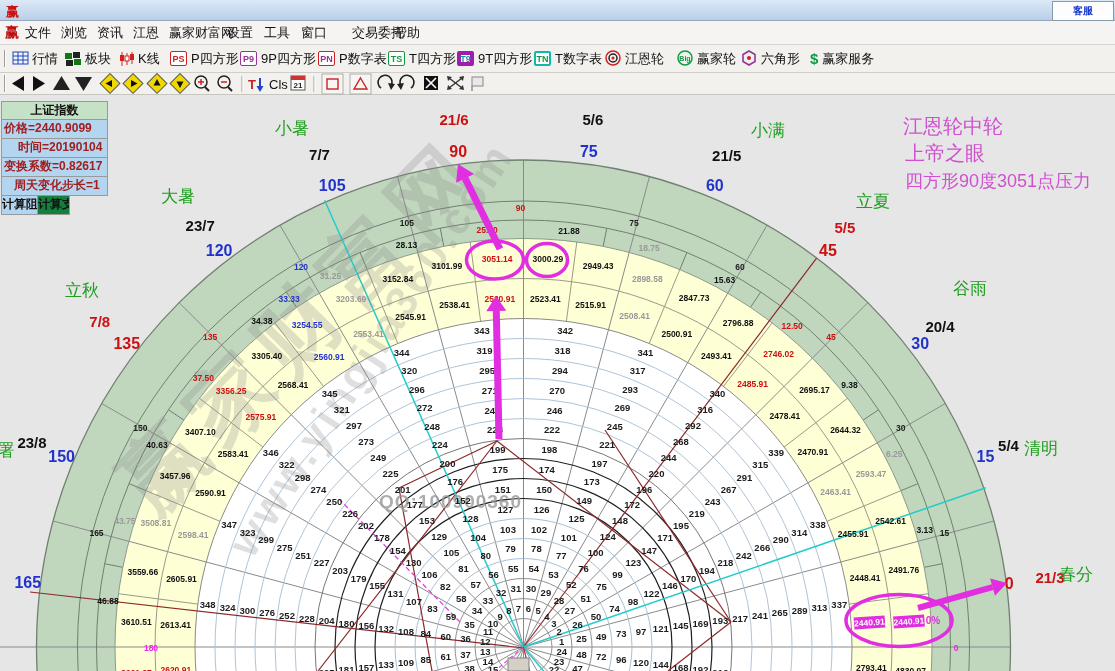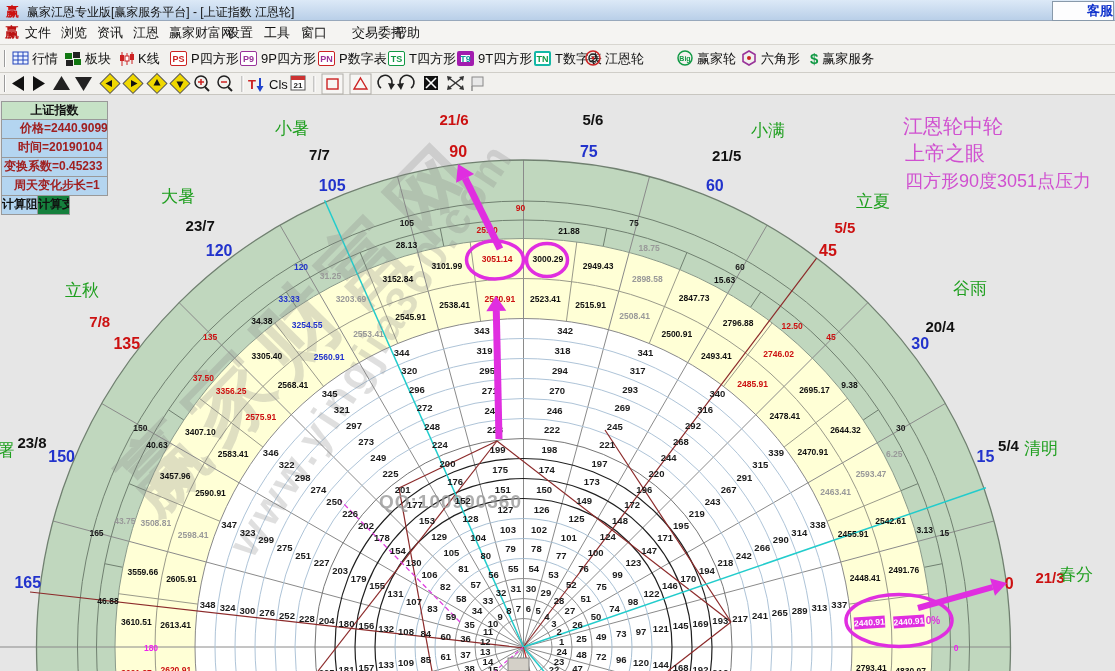--- a/index.html
+++ b/index.html
@@ -2,22 +2,21 @@
 <html><head><meta charset="utf-8"><style>
 *{margin:0;padding:0;box-sizing:border-box}
 body{width:1115px;height:671px;overflow:hidden;font-family:"Liberation Sans",sans-serif;background:#e6e6e6;position:relative}
 .tb{position:absolute;left:0;width:1115px;font-size:13px;color:#111}
 .it{position:absolute;top:0;height:100%;display:flex;align-items:center;white-space:nowrap}
 .sep{position:absolute;top:3px;width:2px;height:17px;border-left:1px solid #9b9b9b;border-right:1px solid #fff}
 .icobox{display:inline-flex;align-items:center;justify-content:center;font-weight:bold;font-size:9px;width:17px;height:15px;border-radius:2px;margin-right:4px;background:#fff}
 </style></head><body>
 <div style="position:absolute;left:0;top:0;width:1115px;height:21px;background:linear-gradient(#dce9f7,#b9cfe8);border-bottom:1px solid #98a8bc">
  <span style="position:absolute;left:6px;top:3px;color:#cc1111;font-weight:bold;font-size:13px">赢</span>
- <span style="position:absolute;left:27px;top:4px;font-size:12px;color:#111">赢家江恩专业版[赢家服务平台] - [上证指数 江恩轮]</span>
- <span style="position:absolute;right:1px;top:1px;width:62px;height:20px;background:#fdfdfe;border:1px solid #8899aa;text-align:right;font-size:13px;font-weight:bold;color:#1133cc;line-height:18px">客服</span>
+ <span style="position:absolute;right:1px;top:1px;width:62px;height:20px;background:#fdfdfe;border:1px solid #8899aa;text-align:center;font-size:10px;font-weight:bold;color:#1133cc;line-height:18px">客服</span>
 </div>
 <div class="tb" style="top:21px;height:24px;background:#f5f4f2;border-bottom:1px solid #d8d6d0">
  <span class="it" style="left:5px;color:#bb1111;font-weight:bold;font-size:14px">赢</span>
  <span class="it" style="left:25px">文件</span>
     <span class="it" style="left:61px">浏览</span>
     <span class="it" style="left:97px">资讯</span>
     <span class="it" style="left:133px">江恩</span>
     <span class="it" style="left:169px">赢家财富网</span>
     <span class="it" style="left:227px">设置</span>
     <span class="it" style="left:264px">工具</span>
@@ -47,21 +46,21 @@
         <rect x="6" y="5" width="4" height="5" fill="#fff" stroke="#cc2222"></rect>
         <line x1="13" y1="1" x2="13" y2="13" stroke="#cc2222"></line>
         <rect x="11" y="3" width="4" height="6" fill="#cc2222"></rect>
       </svg>K线</span>
  <span class="it" style="left:170px"><span class="icobox" style="border:1px solid #cc2222;color:#cc2222">PS</span>P四方形</span>
  <span class="it" style="left:240px"><span class="icobox" style="border:1px solid #993399;color:#993399">P9</span>9P四方形</span>
  <span class="it" style="left:318px"><span class="icobox" style="border:1px solid #cc2222;color:#993399">PN</span>P数字表</span>
  <span class="it" style="left:388px"><span class="icobox" style="border:1px solid #119944;color:#119944">TS</span>T四方形</span>
  <span class="it" style="left:457px"><span class="icobox" style="border:4px solid #a21caf;color:#119999">T9</span>9T四方形</span>
  <span class="it" style="left:534px"><span class="icobox" style="border:2px solid #14b8a6;color:#119944">TN</span>T数字表</span>
- <span class="it" style="left:585px"><svg width="17" height="17" style="margin-right:3px">
+ <span class="it" style="left:605px"><svg width="17" height="17" style="margin-right:3px">
         <circle cx="8" cy="8" r="7" fill="none" stroke="#cc2222" stroke-width="1.5"></circle>
         <circle cx="8" cy="8" r="4" fill="none" stroke="#222" stroke-width="1.5"></circle>
         <circle cx="8" cy="8" r="1.5" fill="#cc2222"></circle>
       </svg>江恩轮</span>
  <span class="it" style="left:677px"><svg width="17" height="17" style="margin-right:3px">
         <circle cx="8" cy="8" r="7" fill="none" stroke="#119944" stroke-width="1.5"></circle>
         <text x="8" y="11" font-size="7" text-anchor="middle" fill="#119944" font-weight="bold">Big</text>
       </svg>赢家轮</span>
  <span class="it" style="left:741px"><svg width="17" height="17" style="margin-right:3px">
         <polygon points="8,1 14,4.5 14,11.5 8,15 2,11.5 2,4.5" fill="none" stroke="#993399" stroke-width="1.6"></polygon>
@@ -587,20 +586,20 @@
 <polygon points="458.0,164.0 474.1,173.9 456.1,182.8" fill="#e02ee0"></polygon>
 <line x1="918.0" y1="608.0" x2="992.6" y2="587.1" stroke="#e02ee0" stroke-width="6"></line>
 <polygon points="1007.0,583.0 995.0,595.7 990.1,578.4" fill="#e02ee0"></polygon>
 <text x="903" y="133" font-size="20" fill="#d050d0">江恩轮中轮</text>
 <text x="905" y="160" font-size="20" fill="#d050d0">上帝之眼</text>
 <text x="905" y="187" font-size="18" fill="#d050d0">四方形90度3051点压力</text>
 <rect x="508" y="658" width="21" height="13" fill="#d4d0c8" stroke="#808080"></rect>
   </svg>
 <div style="position:absolute;left:1px;top:101px;width:107px;font-size:12px;font-weight:bold">
  <div style="height:19px;background:#c6e2c6;border:1px solid #999;text-align:center;line-height:17px;color:#111">上证指数</div>
- <div style="height:19px;background:#b4d5f0;border:1px solid #999;border-top:none;line-height:17px;color:#a02020;padding-left:18px;white-space:nowrap;overflow:hidden">价格=2440.9099</div>
+ <div style="height:19px;background:#b4d5f0;border:1px solid #999;border-top:none;line-height:17px;color:#a02020;padding-left:2px;white-space:nowrap;overflow:hidden">价格=2440.9099</div>
  <div style="height:19px;background:#b4d5f0;border:1px solid #999;border-top:none;line-height:17px;color:#a02020;padding-left:16px;white-space:nowrap;overflow:hidden">时间=20190104</div>
- <div style="height:19px;background:#b4d5f0;border:1px solid #999;border-top:none;line-height:17px;color:#a02020;padding-left:2px;white-space:nowrap;overflow:hidden">变换系数=0.45233</div>
+ <div style="height:19px;background:#b4d5f0;border:1px solid #999;border-top:none;line-height:17px;color:#a02020;padding-left:2px;white-space:nowrap;overflow:hidden">变换系数=0.82617</div>
  <div style="height:19px;background:#b4d5f0;border:1px solid #999;border-top:none;line-height:17px;color:#a02020;padding-left:12px;white-space:nowrap;overflow:hidden">周天变化步长=1</div>
  <div style="height:19px;display:flex">
   <div style="width:37px;background:#b4d5f0;border:1px solid #999;border-top:none;text-align:center;line-height:17px;color:#111;white-space:nowrap;overflow:hidden">计算阻力</div>
   <div style="width:32px;background:#15803d;border:1px solid #999;border-top:none;border-left:none;text-align:center;line-height:17px;color:#111;white-space:nowrap;overflow:hidden">计算支撑</div>
  </div>
 </div>
 </body></html>

